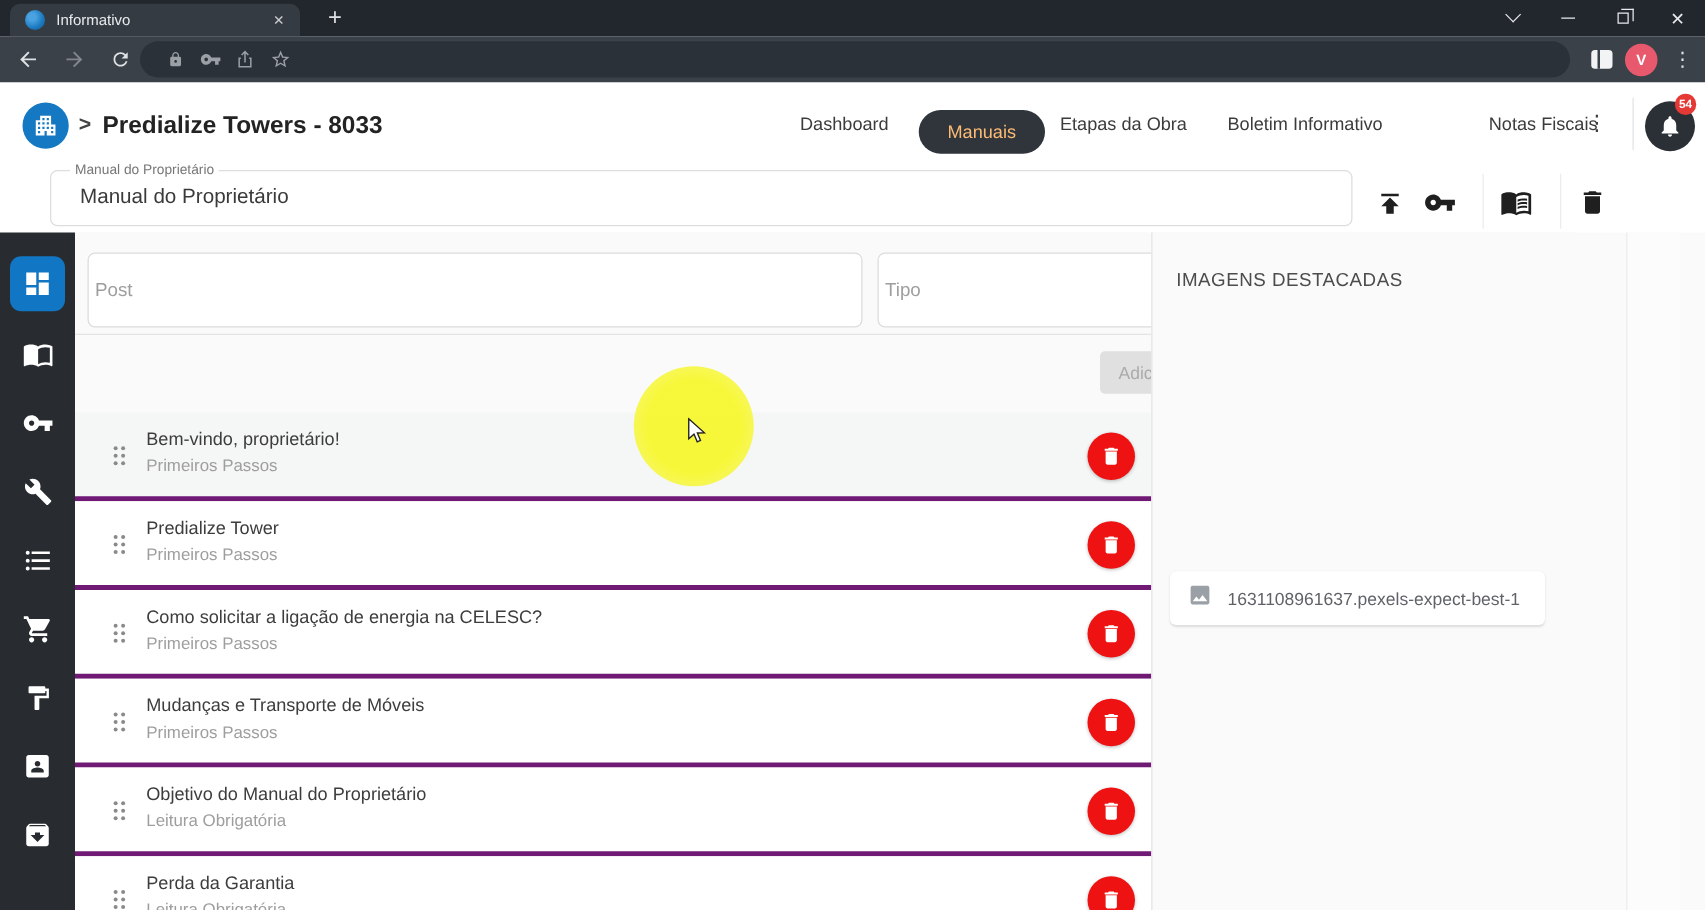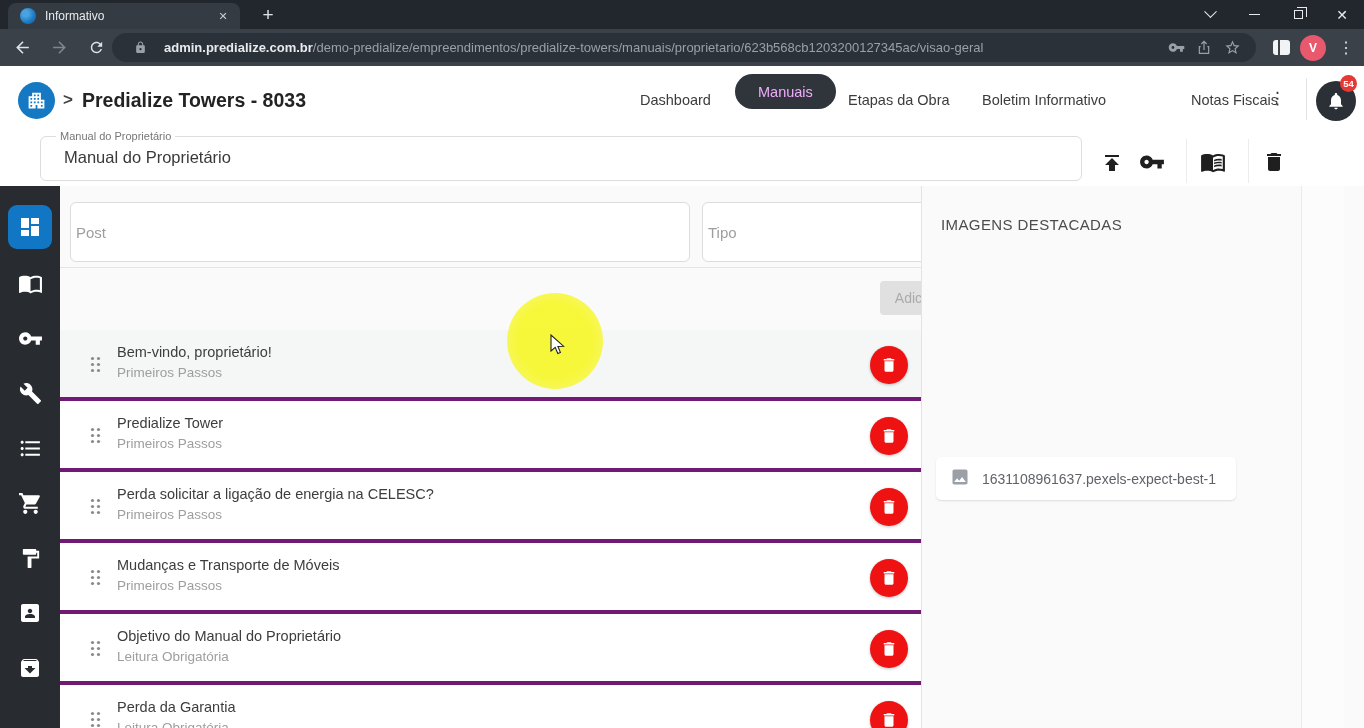--- a/index.html
+++ b/index.html
@@ -35,21 +35,21 @@
   .sidepanel-ic:before { content:""; position:absolute; left:5px; top:0; width:1.5px; height:15px; background:#3b4148; }
   .avatar { width:26px; height:26px; border-radius:50%; background:#e8596d; color:#fff; font-size:12px; font-weight:bold; display:flex; align-items:center; justify-content:center; margin:0 10px; }
   .kebab { color:#dfe2e5; font-size:16px; letter-spacing:0; width:20px; text-align:center; }
 
   
   .appheader { position:absolute; left:0; top:66px; width:1364px; height:64px; background:#fff; }
   .logo { position:absolute; left:18px; top:82px; width:37px; height:37px; border-radius:50%; background:#1479c2; color:#fff; display:flex; align-items:center; justify-content:center; }
   .crumb-chev { position:absolute; left:63px; top:90px; font-size:17px; color:#444; font-weight:bold; }
   .apptitle { position:absolute; left:82px; top:89px; font-size:19.5px; font-weight:600; color:#232323; }
   .navitem { position:absolute; top:92px; font-size:14.5px; color:#3c3c3c; white-space:nowrap; }
-  .navpill { position:absolute; left:735px; top:74px; height:35px; padding:0 23px; background:#2f353b; border-radius:18px; color:#f0abfc; font-size:14.5px; font-weight:500; display:flex; align-items:center; }
+  .navpill { position:absolute; left:735px; top:88px; height:35px; padding:0 23px; background:#2f353b; border-radius:18px; color:#fdba74; font-size:14.5px; font-weight:500; display:flex; align-items:center; }
   .nav-kebab { position:absolute; left:1269px; top:88px; font-size:17px; color:#3c3c3c; width:16px; text-align:center; letter-spacing:0; }
   .nav-div { position:absolute; left:1306px; top:78px; width:1px; height:42px; background:#e3e3e3; }
   .bell { position:absolute; left:1316px; top:81px; width:40px; height:40px; border-radius:50%; background:#2b3036; color:#fff; display:flex; align-items:center; justify-content:center; }
   .badge { position:absolute; left:1340px; top:75px; min-width:17px; height:17px; border-radius:50%; background:#e53935; color:#fff; font-size:9.5px; font-weight:bold; display:flex; align-items:center; justify-content:center; }
 
   
   .fieldrow { position:absolute; left:0; top:130px; width:1364px; height:56px; background:#fff; }
   .mfield { position:absolute; left:40px; top:6px; width:1042px; height:45px; border:1px solid #ddd; border-radius:6px; background:#fff; }
   .mlabel { position:absolute; left:15px; top:-7px; background:#fff; padding:0 4px; font-size:11px; color:#777; }
   .mvalue { position:absolute; left:23px; top:11px; font-size:16.5px; color:#3a3a3a; }
@@ -138,21 +138,20 @@
       <svg width="17" height="17" viewBox="0 0 24 24" fill="currentColor">
           <path d="M17.65 6.35C16.2 4.9 14.21 4 12 4c-4.42 0-7.99 3.58-7.99 8s3.57 8 7.99 8c3.73 0 6.84-2.55 7.73-6h-2.08c-.82 2.33-3.04 4-5.65 4-3.31 0-6-2.69-6-6s2.69-6 6-6c1.66 0 3.14.69 4.22 1.78L13 11h7V4l-2.35 2.35z"></path>
         </svg>
     </div>
     <div class="omnibox">
       <span class="omni-ic">
         <svg width="13" height="13" viewBox="0 0 24 24" fill="currentColor">
             <path d="M18 8h-1V6c0-2.76-2.24-5-5-5S7 3.24 7 6v2H6c-1.1 0-2 .9-2 2v10c0 1.1.9 2 2 2h12c1.1 0 2-.9 2-2V10c0-1.1-.9-2-2-2zm-6 9c-1.1 0-2-.9-2-2s.9-2 2-2 2 .9 2 2-.9 2-2 2zm3.1-9H8.9V6c0-1.71 1.39-3.1 3.1-3.1 1.71 0 3.1 1.39 3.1 3.1v2z"></path>
           </svg>
       </span>
-      <span class="omni-url"><span class="domain">admin.predialize.com.br</span><span class="path">/demo-predialize/empreendimentos/predialize-towers/manuais/proprietario/623b568cb1203200127345ac/visao-geral</span></span>
       <span class="omni-ic">
         <svg width="17" height="17" viewBox="0 0 24 24" fill="currentColor">
             <path d="M12.65 10C11.83 7.67 9.61 6 7 6c-3.31 0-6 2.69-6 6s2.69 6 6 6c2.61 0 4.83-1.67 5.65-4H17v4h4v-4h2v-4H12.65zM7 14c-1.1 0-2-.9-2-2s.9-2 2-2 2 .9 2 2-.9 2-2 2z"></path>
           </svg>
       </span>
       <span class="omni-ic">
         <svg width="16" height="16" viewBox="0 0 24 24" fill="none" stroke="currentColor" stroke-width="1.8">
             <path d="M12 3v12M8 6l4-4 4 4M7 10H5v10h14V10h-2"></path>
           </svg>
       </span>
@@ -321,21 +320,21 @@
 
         <div class="row" style="top:142px;">
           <span class="handle"><svg width="11" height="17" viewBox="0 0 11 17" fill="#8a8a8a">
                 <circle cx="2.5" cy="2.5" r="1.6"></circle>
                 <circle cx="8.5" cy="2.5" r="1.6"></circle>
                 <circle cx="2.5" cy="8.5" r="1.6"></circle>
                 <circle cx="8.5" cy="8.5" r="1.6"></circle>
                 <circle cx="2.5" cy="14.5" r="1.6"></circle>
                 <circle cx="8.5" cy="14.5" r="1.6"></circle>
               </svg></span>
-          <span class="rtitle">Perda solicitar a ligação de energia na CELESC?</span>
+          <span class="rtitle">Como solicitar a ligação de energia na CELESC?</span>
           <span class="rcat">Primeiros Passos</span>
           <span class="delbtn">
               <svg width="18" height="18" viewBox="0 0 24 24" fill="currentColor">
                 <path d="M6 19c0 1.1.9 2 2 2h8c1.1 0 2-.9 2-2V7H6v12zM19 4h-3.5l-1-1h-5l-1 1H5v2h14V4z"></path>
               </svg>
             </span>
         </div>
 
         <div class="row" style="top:213px;">
           <span class="handle"><svg width="11" height="17" viewBox="0 0 11 17" fill="#8a8a8a">

